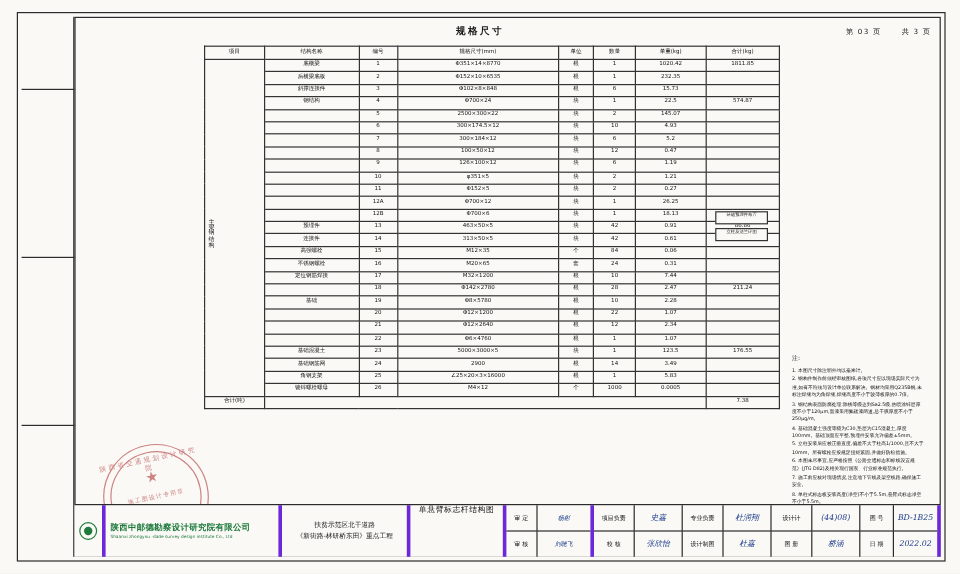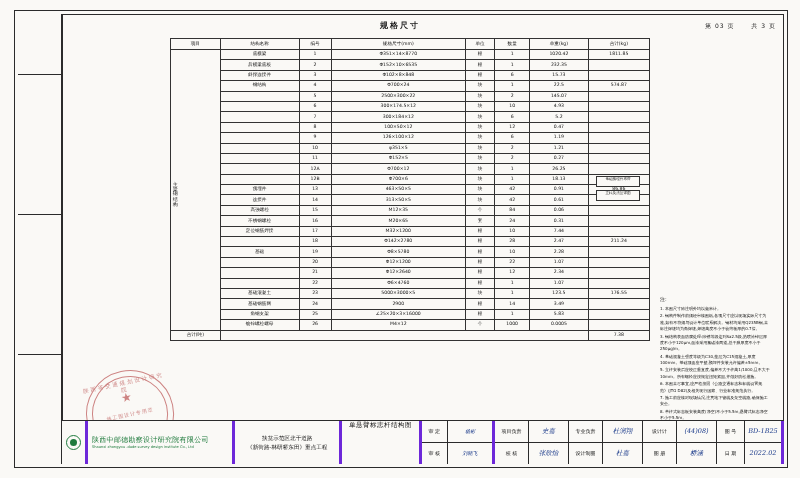--- a/index.html
+++ b/index.html
@@ -209,21 +209,21 @@
     content: "";
     position: absolute;
     left: 3px; top: 3px; right: 3px; bottom: 3px;
     background: #1e7a3c;
     border-radius: 50%;
   }
   .tb-company { width: 180px; }
   .tb-company .cn {
     font-size: 7px;
     color: #1e7a3c;
-    font-weight: normal;
+    font-weight: bold;
     letter-spacing: .3px;
     line-height: 1.3;
   }
   .tb-company .en {
     font-size: 3.6px;
     color: #1e7a3c;
     line-height: 1.3;
   }
   .tb-project { width: 130px; text-align: center; align-items: center; }
   .tb-project .l { font-size: 5.6px; line-height: 1.5; }

